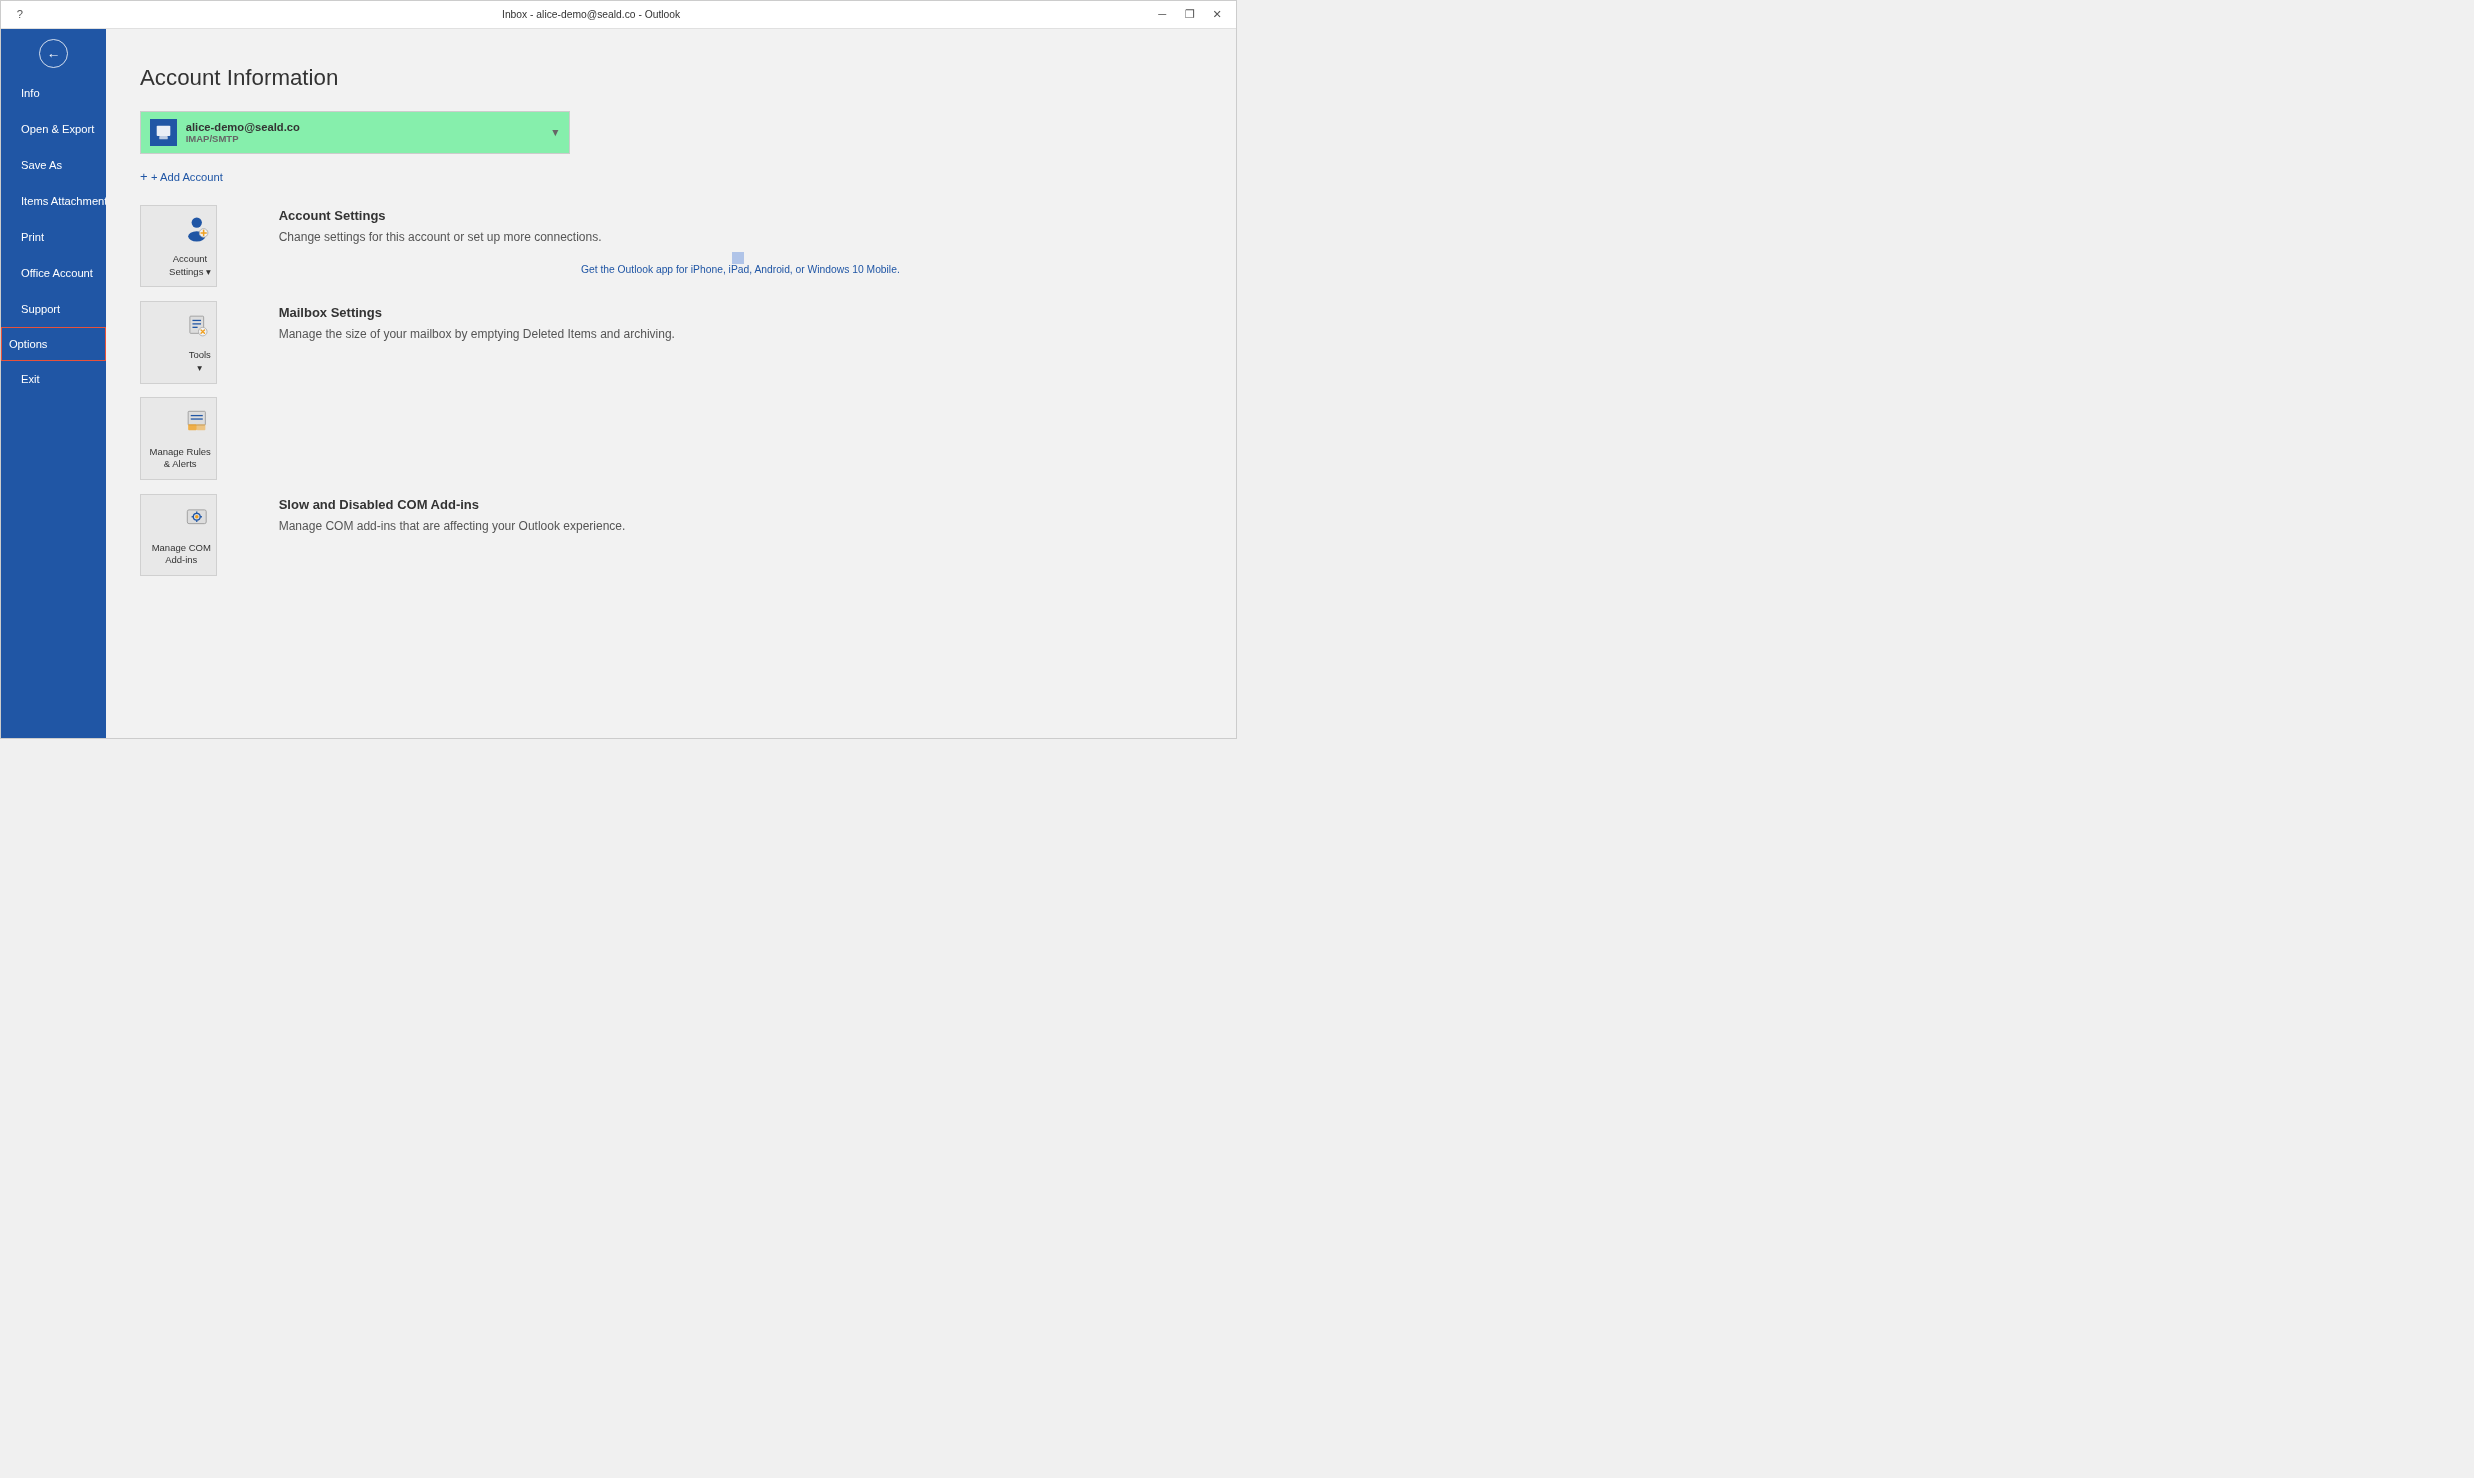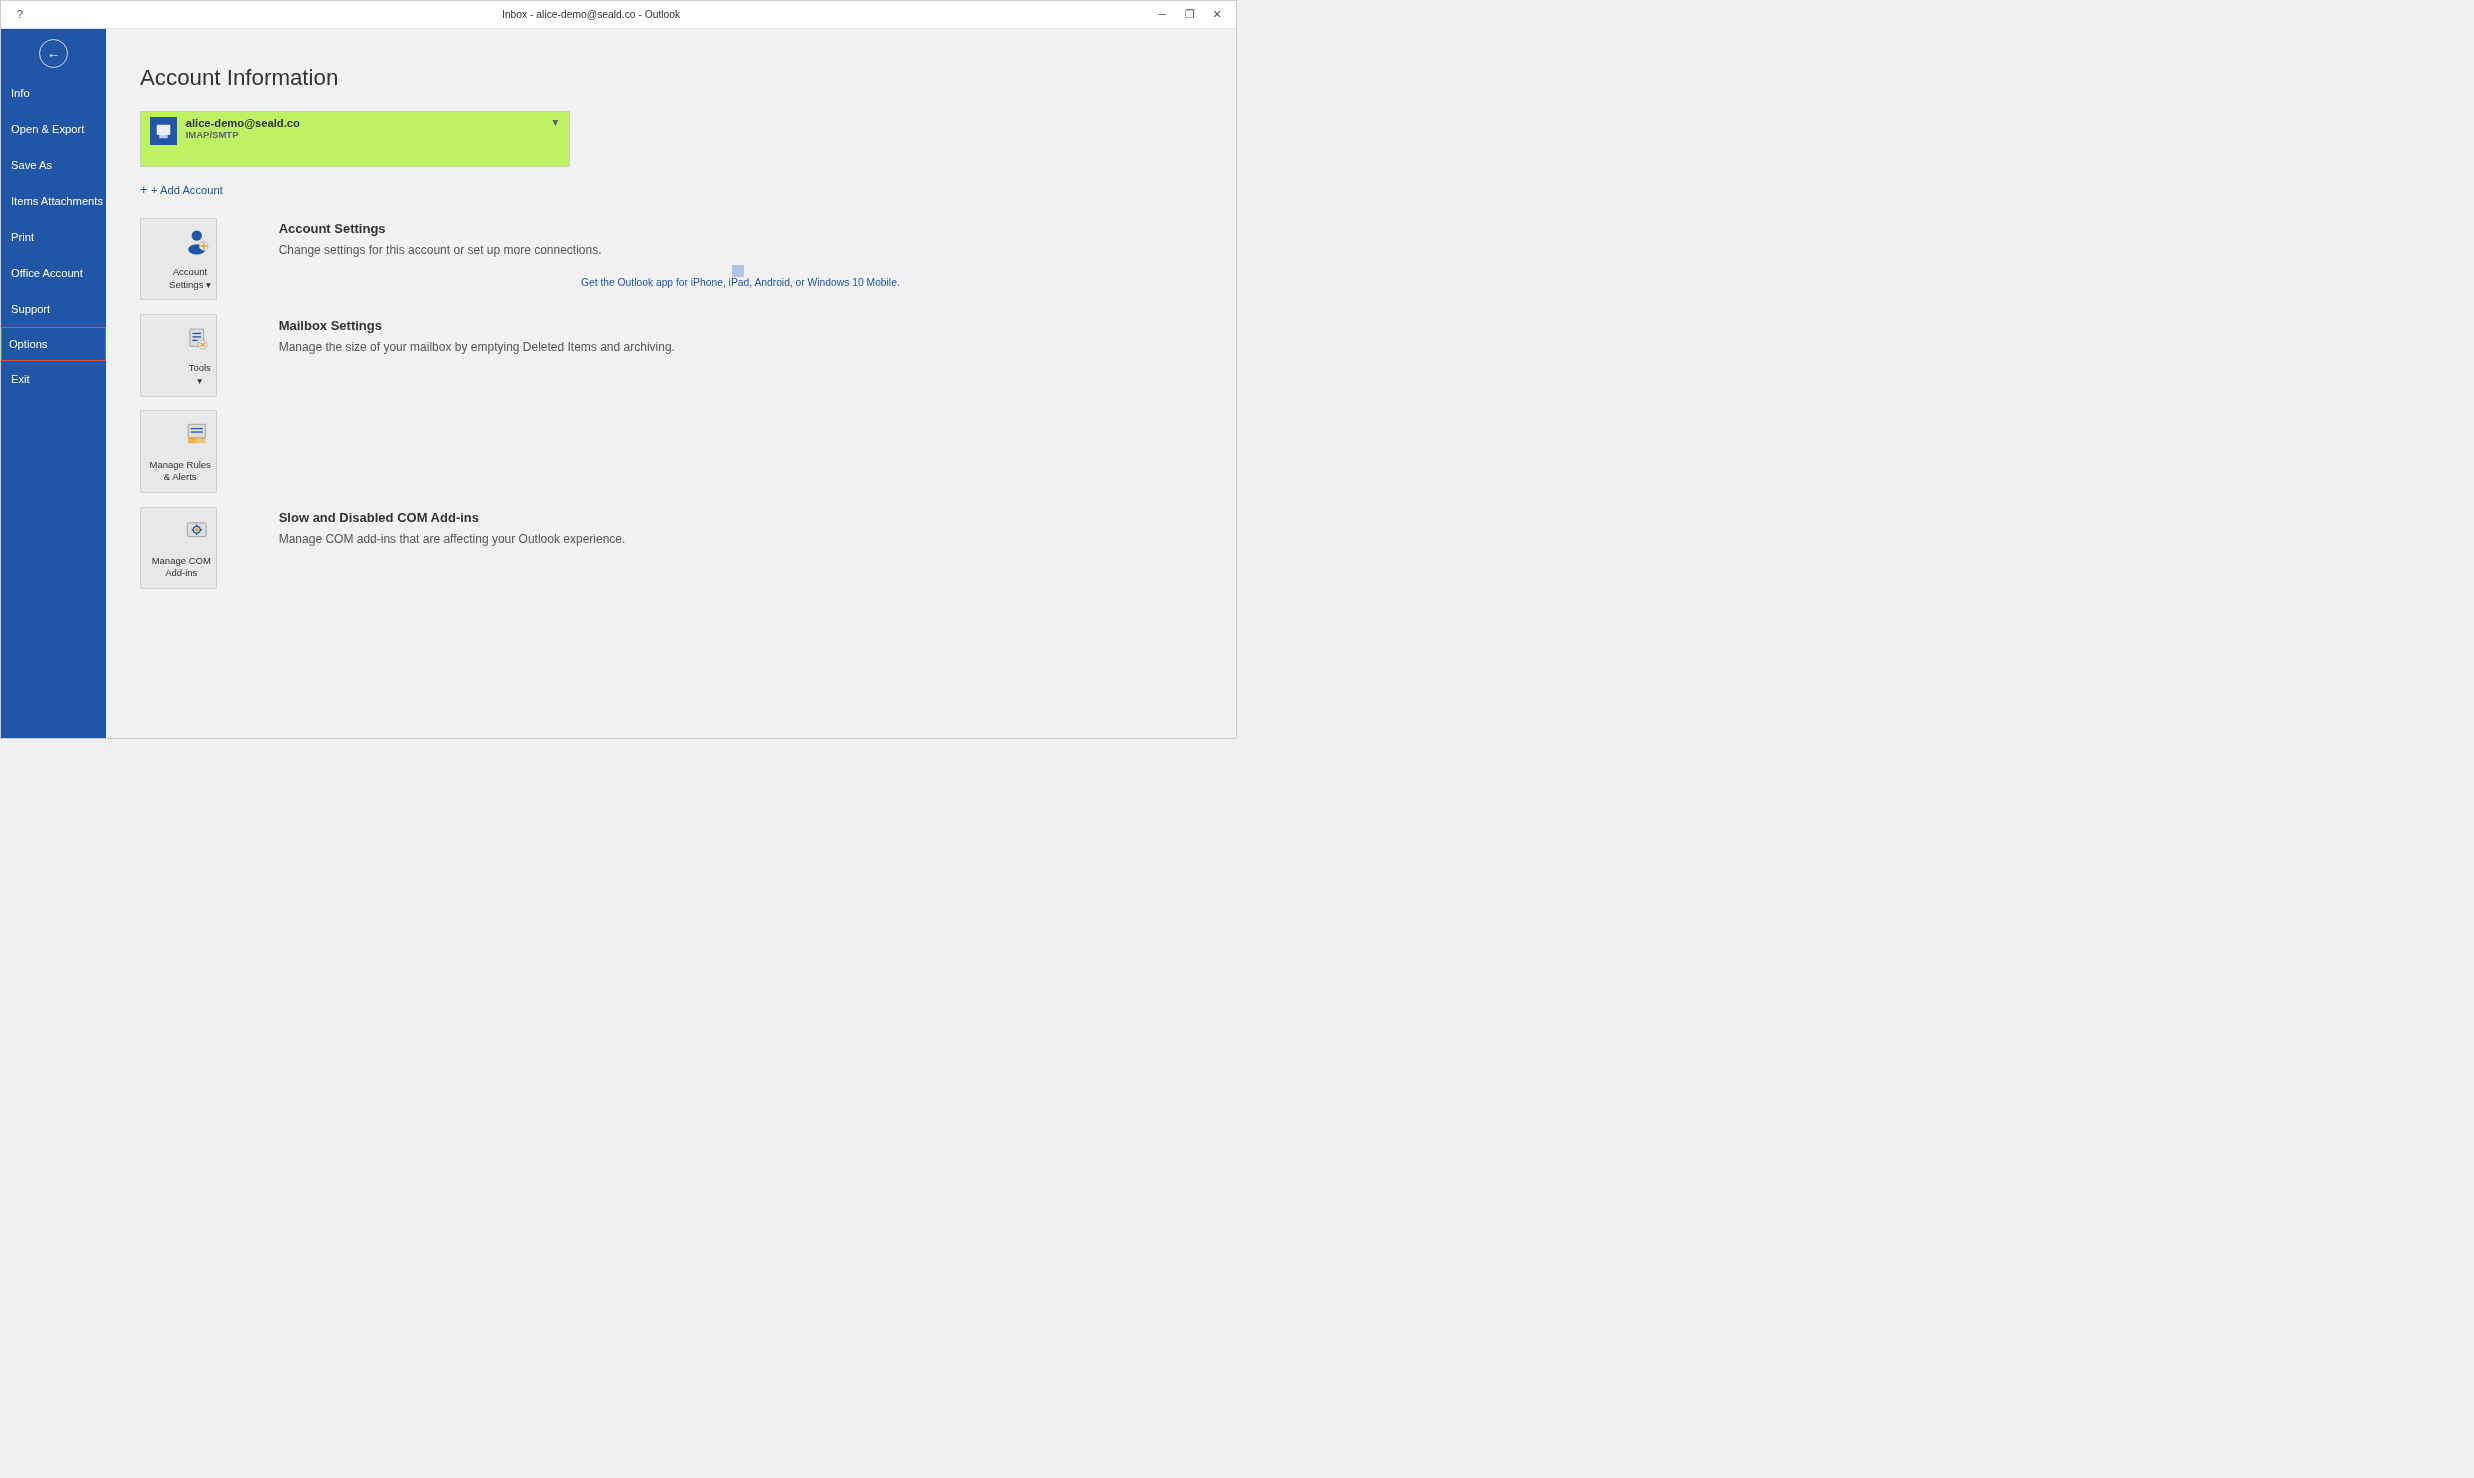--- a/index.html
+++ b/index.html
@@ -87,21 +87,21 @@
       border-radius: 50%;
       border: 1.7px solid rgba(255,255,255,0.8);
       display: flex;
       align-items: center;
       justify-content: center;
       color: #fff;
       font-size: 13.7px;
     }
 
     .sidebar-item {
-      padding: 12px 10px;
+      padding: 12px 20px;
       color: #fff;
       font-size: 11.2px;
       cursor: pointer;
       white-space: nowrap;
       overflow: hidden;
     }
     .sidebar-item.selected-options {
       border: 1.7px solid #e8523a;
       padding: 10.3px 6.9px;
       background: transparent;
@@ -118,24 +118,25 @@
     .page-title {
       font-size: 22.3px;
       font-weight: 300;
       color: #333;
       margin-bottom: 20.6px;
     }
 
     
     .account-dropdown {
       display: flex;
-      background: #bef264;
+      align-items: center;
+      background: #86efac;
       border: 0.9px solid #ccc;
       width: 430px;
-      height: 56px;
+      height: 43px;
       padding: 5.2px 8.6px;
       margin-bottom: 12px;
       cursor: pointer;
     }
     .account-icon {
       width: 27.5px;
       height: 27.5px;
       background: #2056a5;
       display: flex;
       align-items: center;

